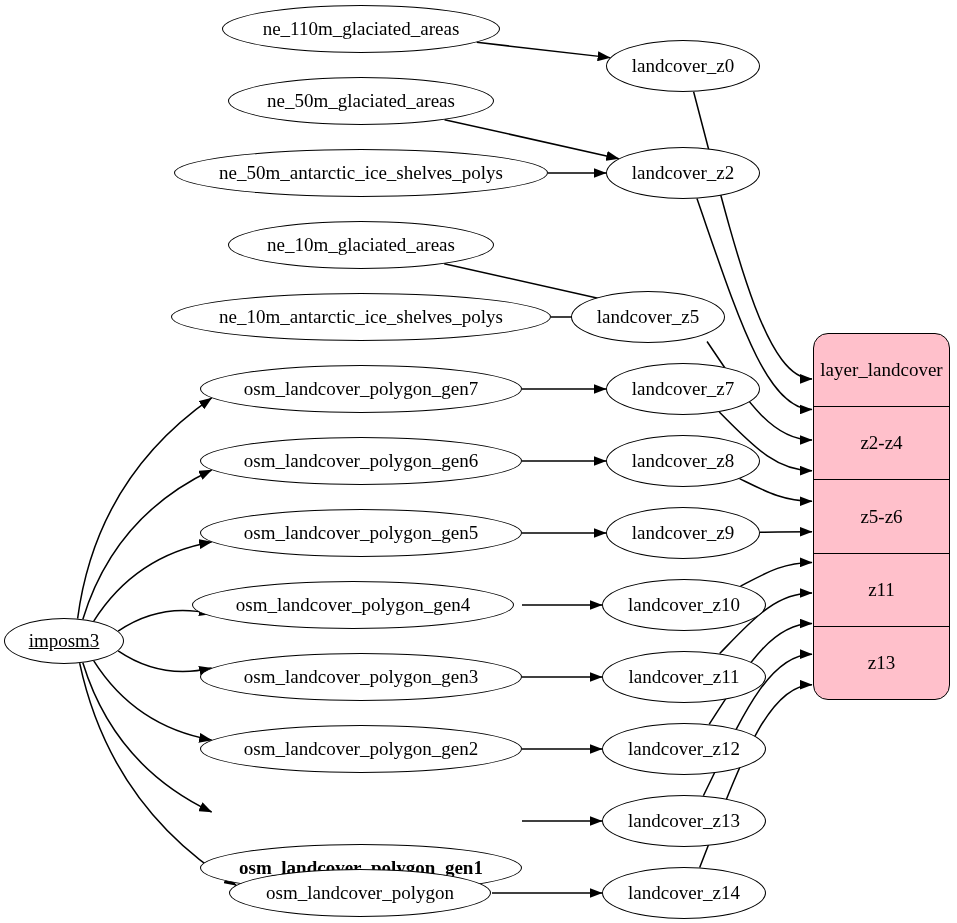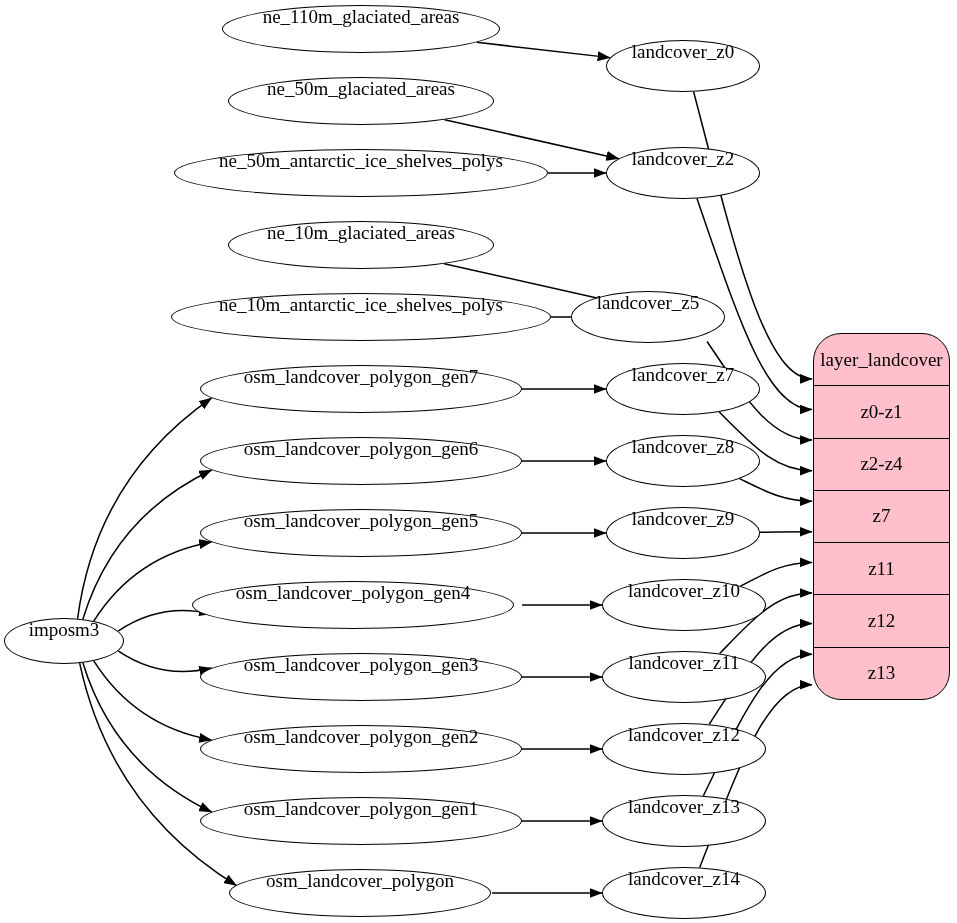--- a/index.html
+++ b/index.html
@@ -3,26 +3,26 @@
 <meta charset="utf-8">
 <style>
   html,body{margin:0;padding:0;background:#ffffff;}
   #stage{
     position:relative;width:957px;height:923px;background:#ffffff;overflow:hidden;
     font-family:"Liberation Serif","DejaVu Serif",serif;color:#000;
   }
   #edge-layer{position:absolute;left:0;top:0;width:957px;height:923px;}
   .node{
     position:absolute;border:1.6px solid #000;border-radius:50%;background:#fff;
-    display:flex;justify-content:center;box-sizing:border-box;
+    display:flex;align-items:center;justify-content:center;box-sizing:border-box;
   }
   .node span{font-size:19px;white-space:nowrap;}
   #record{
     position:absolute;left:813px;top:333px;width:137px;height:367px;box-sizing:border-box;
-    background:#ffc0cb;border:1.8px solid #000;border-radius:28px;
+    background:#ffc0cb;border:1.8px solid #000;border-radius:15px;
     display:flex;flex-direction:column;overflow:hidden;
   }
   .trow{
     flex:1 1 0;display:flex;align-items:center;justify-content:center;
     font-size:19px;box-sizing:border-box;
   }
   .trow + .trow{border-top:1.8px solid #000;}
 </style>
 </head>
 <body>
@@ -64,21 +64,21 @@
         <path d="M759.9703899589022,532.2790241250619 C778.1807534732864,532.0109775229445 791.1881559835608,531.7916666666666 812,531.7916666666666" fill="none" stroke="#000" stroke-width="1.5" marker-end="url(#arrow)"></path>
         <path d="M740.5445113281908,586.1702359737177 C765.553932363324,573.082856188173 783.4178045312763,562.375 812,562.375" fill="none" stroke="#000" stroke-width="1.5" marker-end="url(#arrow)"></path>
         <path d="M719.6590616486733,653.5871330255943 C751.9783900716376,620.2412931948508 775.0636246594693,592.9583333333333 812,592.9583333333333" fill="none" stroke="#000" stroke-width="1.5" marker-end="url(#arrow)"></path>
         <path d="M709.2389581566988,724.2622060514908 C745.2053228018542,668.8659093898375 770.8955832626796,623.5416666666666 812,623.5416666666666" fill="none" stroke="#000" stroke-width="1.5" marker-end="url(#arrow)"></path>
         <path d="M703.3781921643869,795.7364389263121 C741.3958249068514,717.8501475168405 768.5512768657547,654.125 812,654.125" fill="none" stroke="#000" stroke-width="1.5" marker-end="url(#arrow)"></path>
         <path d="M699.6826645561749,867.4799348579692 C738.9937319615137,766.9555540194194 767.07306582247,684.7083333333333 812,684.7083333333333" fill="none" stroke="#000" stroke-width="1.5" marker-end="url(#arrow)"></path>
       </g>
   </svg>
 
   <div id="nodes">
-      <div class="node" style="left: 4px; top: 618px; width: 120px; height: 46px;">
+      <div class="node" style="left: 4px; top: 618px; width: 120px; height: 46px; text-decoration: underline;">
         <span>imposm3</span>
       </div>
       <div class="node" style="left: 222px; top: 5px; width: 278px; height: 48px;">
         <span>ne_110m_glaciated_areas</span>
       </div>
       <div class="node" style="left: 228px; top: 77px; width: 266px; height: 48px;">
         <span>ne_50m_glaciated_areas</span>
       </div>
       <div class="node" style="left: 174px; top: 149px; width: 374px; height: 48px;">
         <span>ne_50m_antarctic_ice_shelves_polys</span>
@@ -100,21 +100,21 @@
       </div>
       <div class="node" style="left: 192px; top: 581px; width: 322px; height: 48px;">
         <span>osm_landcover_polygon_gen4</span>
       </div>
       <div class="node" style="left: 200px; top: 653px; width: 322px; height: 48px;">
         <span>osm_landcover_polygon_gen3</span>
       </div>
       <div class="node" style="left: 200px; top: 725px; width: 322px; height: 48px;">
         <span>osm_landcover_polygon_gen2</span>
       </div>
-      <div class="node" style="left: 200px; top: 797px; width: 322px; height: 48px;">
+      <div class="node" style="left: 200px; top: 844px; width: 322px; height: 48px; font-weight: bold;">
         <span>osm_landcover_polygon_gen1</span>
       </div>
       <div class="node" style="left: 229px; top: 869px; width: 262px; height: 48px;">
         <span>osm_landcover_polygon</span>
       </div>
       <div class="node" style="left: 606px; top: 40px; width: 154px; height: 52px;">
         <span>landcover_z0</span>
       </div>
       <div class="node" style="left: 606px; top: 147px; width: 154px; height: 52px;">
         <span>landcover_z2</span>
@@ -144,20 +144,18 @@
         <span>landcover_z13</span>
       </div>
       <div class="node" style="left: 602px; top: 867px; width: 164px; height: 52px;">
         <span>landcover_z14</span>
       </div>
     </div>
 
   <div id="record">
     <div class="trow">layer_landcover</div>
 
-  <div class="trow">z0-z1</div>
       <div class="trow">z2-z4</div>
-      <div class="trow">z7</div>
+      <div class="trow">z5-z6</div>
       <div class="trow">z11</div>
-      <div class="trow">z12</div>
       <div class="trow">z13</div>
     </div>
 </div>
 
 </body></html>

